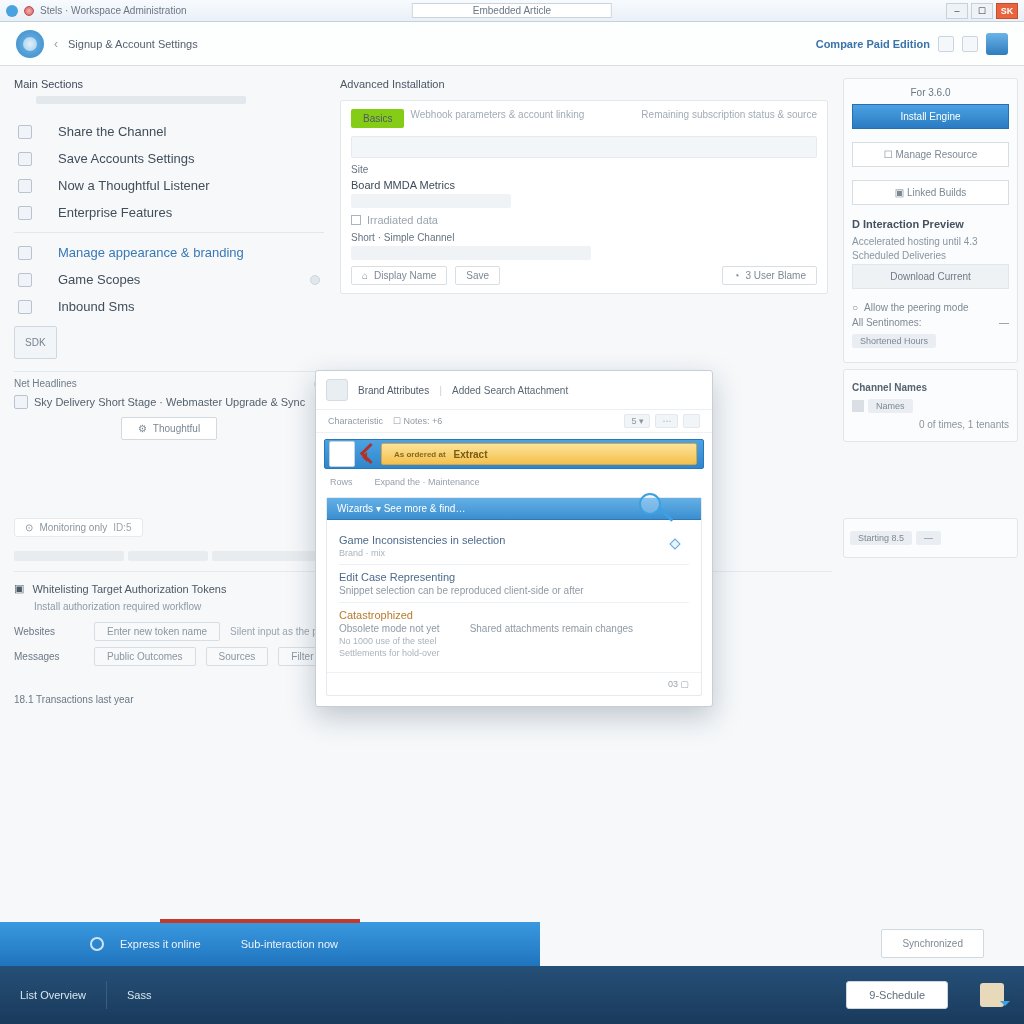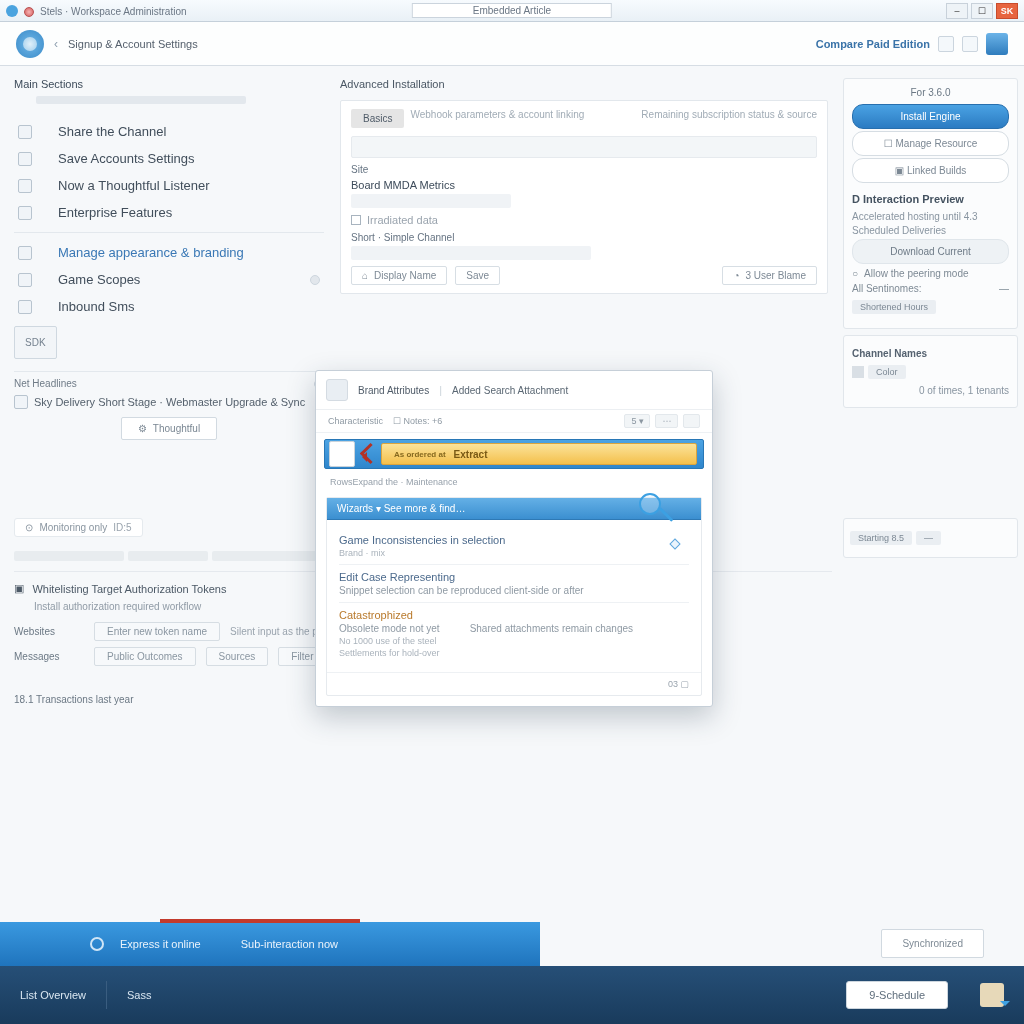--- a/index.html
+++ b/index.html
@@ -1,20 +1,20 @@
 <!DOCTYPE html>
 <html><head>
 <meta charset="utf-8">
 <style>
 *{box-sizing:border-box;margin:0;padding:0;font-family:Segoe UI,Tahoma,Arial,sans-serif}
 body{background:#dfe5ea;width:1024px;height:1024px;overflow:hidden;position:relative;font-size:11px;color:#333}
 
 
 .titlebar{height:22px;background:linear-gradient(#f7fbfe,#e9f0f6);border-bottom:1px solid #c5d0da;display:flex;align-items:center;padding:0 6px}
-.tb-left{display:flex;align-items:flex-end;gap:6px}
+.tb-left{display:flex;align-items:center;gap:6px}
 .tb-ico{width:12px;height:12px;border-radius:50%;background:#4aa3df}
 .tb-pin{width:10px;height:10px;border:1px solid #b85050;border-radius:50%;background:radial-gradient(circle,#f5b4b4,#d45a5a)}
 .tb-text{color:#6b7785;font-size:10px}
 .tb-center{position:absolute;left:50%;transform:translateX(-50%);background:#fff;border:1px solid #cbd4dd;padding:1px 60px;font-size:10px;color:#6b7785}
 .tb-right{margin-left:auto;display:flex;gap:3px}
 .tb-btn{width:22px;height:16px;font-size:9px;display:flex;align-items:center;justify-content:center;border:1px solid #c8d1da;background:#eef3f7}
 .tb-close{background:#e7643f;color:#fff;font-weight:bold;border-color:#c84b2c}
 
 
 .apphead{height:44px;background:#fdfefe;border-bottom:1px solid #d6dde4;display:flex;align-items:center;padding:0 16px;gap:10px}
@@ -44,37 +44,37 @@
 .lp-sub{color:#6f7b87;font-size:10px;margin:6px 0;display:flex;align-items:center;gap:6px}
 .lp-row{display:flex;align-items:center;gap:6px;flex-wrap:wrap;margin:6px 0}
 .lp-btn{border:1px solid #d2dae1;background:#fff;padding:5px 16px;border-radius:2px;color:#7a8793;font-size:10px;display:inline-flex;align-items:center;gap:6px}
 
 
 .center{position:absolute;left:340px;top:12px;width:488px}
 .c-title{color:#4a5764;font-size:11px;margin-bottom:10px}
 .c-box{border:1px solid #e2e7ec;background:#fff;border-radius:2px;padding:8px 10px;margin-bottom:6px}
 .c-tabs{display:flex;gap:6px;margin-bottom:8px}
 .c-tab{padding:4px 12px;background:#e9edf1;border-radius:2px;color:#71808d;font-size:10px}
-.c-tab.active{background:#e5e5e5;color:#4f5b68}
+.c-tab.active{background:#84cc16;color:#4f5b68}
 .c-subgrey{color:#a1acb6;font-size:10px}
 .c-inputish{height:22px;background:#f3f6f8;border:1px solid #e6eaee;border-radius:2px;margin:6px 0}
 .c-field{margin:4px 0}
 .c-flabel{color:#657382;font-size:10px;display:block;margin-bottom:3px}
 .c-fval{height:14px;background:#f0f3f6;border-radius:2px;width:160px}
 .c-fval.w2{width:240px}
 .c-chk{display:flex;align-items:center;gap:6px;margin:6px 0}
 .c-chkbox{width:10px;height:10px;border:1px solid #a8b4bf;background:#fff}
 .c-chiprow{display:flex;gap:8px;align-items:center;margin-top:6px}
 .c-pill{border:1px solid #d7dee4;background:#fff;border-radius:2px;padding:3px 10px;color:#7d8995;font-size:10px;display:flex;align-items:center;gap:6px}
 
 
 .right{position:absolute;right:6px;top:12px;width:175px}
 .r-card{border:1px solid #e1e6eb;background:#fbfcfd;border-radius:3px;padding:8px;margin-bottom:6px}
 .r-head{color:#6a7784;font-size:10px;text-align:center;margin-bottom:6px}
-.r-btn{display:block;width:100%;padding:6px 16px;text-align:center;border-radius:11px;font-size:10px;margin-bottom:2px;border:1px solid transparent}
+.r-btn{display:block;width:100%;padding:6px 16px;text-align:center;border-radius:0;font-size:10px;margin-bottom:13px;border:1px solid transparent}
 .r-btn.blue{background:linear-gradient(#4aa2e3,#2b7bc2);color:#fff;border-color:#276fae}
 .r-btn.light{background:#fff;border:1px solid #d6dde3;color:#7c8894}
 .r-btn.mid{background:#eef2f5;border:1px solid #e0e6eb;color:#6e7b87}
 .r-title{color:#445260;font-weight:600;margin:10px 0 6px;font-size:11px}
 .r-line{color:#8995a1;font-size:10px;margin:3px 0}
 .r-small{display:flex;align-items:center;gap:6px;font-size:10px;color:#7e8a95;margin:4px 0}
 .r-pillrow{display:flex;gap:4px;align-items:center;margin:6px 0}
 .r-pillrow .pill{background:#eaeef2;border-radius:2px;padding:2px 8px;font-size:9px;color:#7c8894}
 
 
@@ -104,21 +104,21 @@
 .m-tool{display:flex;align-items:center;gap:10px;padding:4px 12px;border-bottom:1px solid #eef1f4}
 .m-tool .tlab{color:#8f9aa4;font-size:9px}
 .m-tool .tgrp{display:flex;align-items:center;gap:5px;margin-left:auto}
 .m-tool .tchip{background:#f2f5f7;border:1px solid #e3e8ec;border-radius:2px;padding:1px 6px;font-size:9px;color:#8b96a1}
 .m-sel{margin:6px 8px;height:30px;background:linear-gradient(#4ca3e3,#2f86cc);border:1px solid #2877b6;border-radius:2px;display:flex;align-items:center}
 .m-sel .sic{width:26px;height:26px;background:#fff;margin:0 4px;border:1px solid #c9d3db;border-radius:2px}
 .m-sel .arrow{width:20px;height:20px;position:relative}
 .m-sel .arrow::before{content:"";position:absolute;width:12px;height:12px;border-left:3px solid #b33225;border-bottom:3px solid #b33225;transform:rotate(45deg);top:2px;left:4px}
 .m-sel .arrow::after{content:"";position:absolute;left:-2px;top:8px;border:5px solid transparent;border-right-color:#b33225}
 .m-sel .ylab{flex:1;margin:0 6px 0 2px;height:22px;background:linear-gradient(#fbe39a,#f4c04c);border:1px solid #daa43e;border-radius:2px;display:flex;align-items:center;padding:0 12px;color:#7a5a15;font-weight:600;font-size:10px}
-.m-caption{display:flex;gap:0;padding:2px 14px 6px;color:#97a1ab;font-size:9px}
+.m-caption{display:flex;gap:22px;padding:2px 14px 6px;color:#97a1ab;font-size:9px}
 .m-inner{margin:4px 10px 10px;border:1px solid #e6eaee;border-radius:2px}
 .m-tabhead{height:22px;background:linear-gradient(#64b0e6,#3b8fd0);display:flex;align-items:center;padding:0 10px;color:#fff;font-size:10px;border-bottom:1px solid #2e79b5;position:relative}
 .m-magnif{position:absolute;right:24px;bottom:-12px;width:38px;height:38px;pointer-events:none}
 .m-magnif .lens{width:22px;height:22px;border:2px solid #3ca0e2;border-radius:50%;background:rgba(220,240,255,.3)}
 .m-magnif .handle{position:absolute;width:18px;height:3px;background:#3ca0e2;transform:rotate(45deg);left:18px;top:20px;border-radius:2px}
 .m-body{padding:8px 12px}
 .m-row{margin:6px 0}
 .m-lbl{color:#4c6a8c;font-size:11px;margin-bottom:2px}
 .m-lbl.orange{color:#b97a2c}
 .m-txt{color:#8f9aa4;font-size:10px}
@@ -283,21 +283,21 @@
           <span style="margin-left:auto">—</span>
         </div>
       <div class="r-pillrow">
           <span class="pill">Shortened Hours</span>
         </div>
     </div>
     <div class="r-card">
       <div class="r-small" style="color:#556270;font-weight:600">Channel Names</div>
       <div class="r-pillrow">
           <span style="width:12px;height:12px;background:#d9dfe5"></span>
-          <span class="pill">Color</span>
+          <span class="pill">Names</span>
         </div>
       <div class="r-line" style="text-align:right">0 of times, 1 tenants</div>
     </div>
   </div>
 
   <div class="bottomsec">
     <span class="bs-chip">
         <span>⊙</span>
         <span>Monitoring only</span> 
         <span class="muted">ID:5</span>

